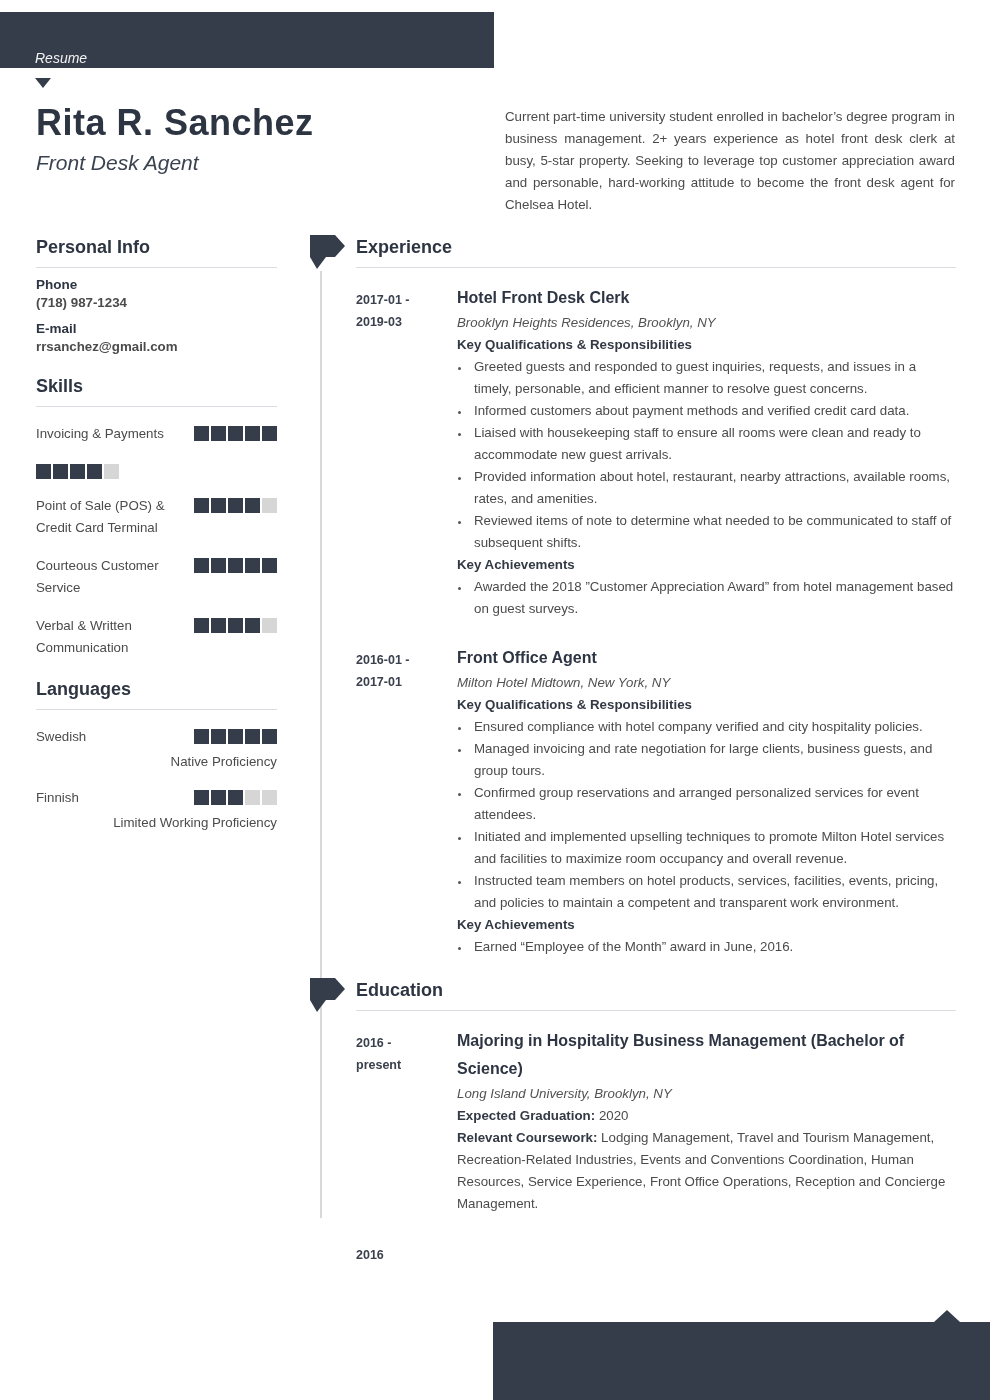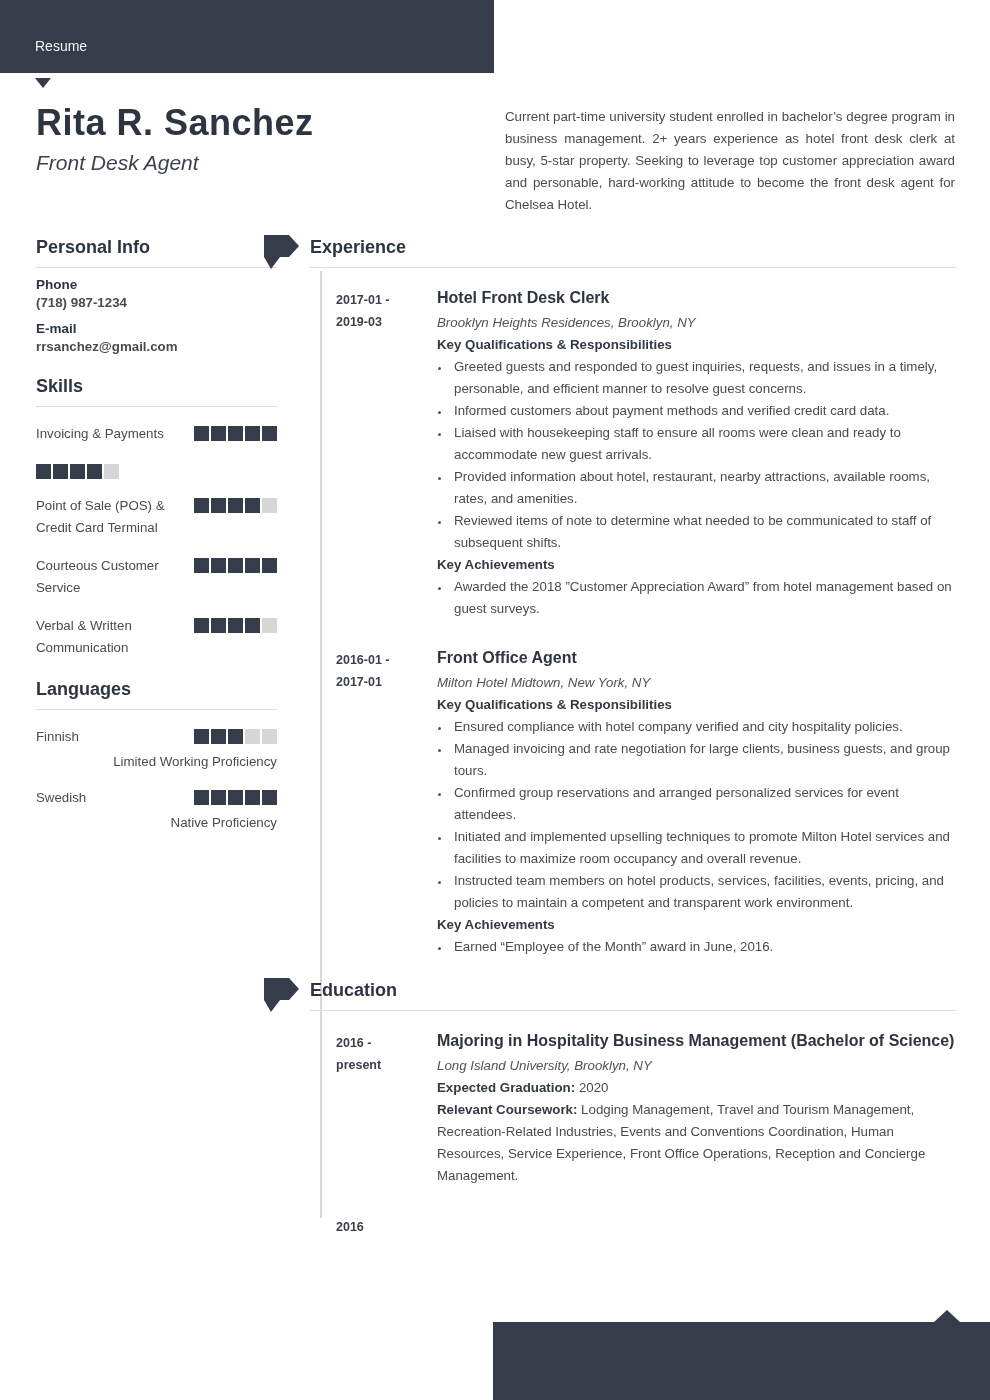--- a/index.html
+++ b/index.html
@@ -8,21 +8,21 @@
     --body:#4b4b4b;
     --line:#d9dce1;
     --sq-off:#d6d6d6;
   }
   *{margin:0;padding:0;box-sizing:border-box;}
   html,body{background:#fff;}
   body{font-family:"Liberation Sans","DejaVu Sans",sans-serif;}
   .page{position:relative;width:990px;height:1400px;background:#ffffff;overflow:hidden;}
 
   
-  .top-bar{position:absolute;left:0;top:0;width:494px;height:73px;background:var(--dark);}
+  .top-bar{position:absolute;left:0;top:12px;width:494px;height:56px;background:var(--dark);font-style:italic;}
   .resume-label{position:absolute;left:35px;top:38px;font-size:14px;color:#f2f2f2;}
   .top-notch{position:absolute;left:35px;top:78px;width:0;height:0;
     border-left:8px solid transparent;border-right:8px solid transparent;border-top:10px solid var(--dark);}
 
   
   .name-block{position:absolute;left:36px;top:100px;width:440px;}
   .person-name{font-size:36px;font-weight:bold;color:var(--heading);line-height:46px;letter-spacing:.5px;}
   .job-title{margin-top:5px;font-size:21px;font-style:italic;color:#3a4250;}
 
   
@@ -43,24 +43,24 @@
   .sq.filled{background:var(--dark);}
   .lang-row{margin-top:16px;display:flex;justify-content:space-between;align-items:flex-start;}
   .lang-label{font-size:13.3px;line-height:22px;color:var(--body);}
   .prof{margin-top:5px;text-align:right;font-size:13.3px;color:var(--body);line-height:18px;}
 
   
   .right-col{position:absolute;left:310px;top:237px;width:646px;}
   .timeline{position:absolute;left:320px;top:271px;width:2px;height:947px;background:#d8d8d8;z-index:0;}
   .section{position:relative;z-index:1;}
   .section.gap{margin-top:22px;}
-  .section-head{position:relative;font-size:18px;font-weight:bold;color:var(--heading);
+  .section-head{position:relative;margin-left:46px;font-size:18px;font-weight:bold;color:var(--heading);
     padding-bottom:9px;border-bottom:1px solid var(--line);}
   .marker{position:absolute;left:-46px;top:-2px;width:36px;height:36px;}
-  .entry{display:flex;margin-left:26px;margin-top:16px;}
+  .entry{display:flex;margin-left:46px;margin-top:16px;}
   .entry.gap{margin-top:24px;}
   .entry-dates{flex:none;width:101px;font-size:12.5px;font-weight:bold;color:#3a414d;line-height:22px;padding-top:5px;}
   .entry-body{flex:1;min-width:0;}
   .entry-title{font-size:16px;font-weight:bold;color:var(--heading);line-height:28px;}
   .entry-company{font-style:italic;font-size:13.3px;color:#525252;line-height:22px;}
   .sub-head{font-weight:bold;font-size:13.3px;color:#333a45;line-height:22px;}
   ul.bullets{margin:0;padding-left:14px;list-style-type:disc;}
   ul.bullets li{font-size:13.3px;line-height:22px;color:var(--body);padding-left:3px;}
   ul.bullets li::marker{color:#555;font-size:11px;}
   .edu-line{font-size:13.3px;line-height:22px;color:var(--body);}
@@ -149,43 +149,43 @@
           <span class="sq filled"></span>
           <span class="sq filled"></span>
           <span class="sq"></span>
         </div>
     </div>
 
     <h2 class="side gap">Languages</h2>
 
     <div>
       <div class="lang-row">
+        <div class="lang-label">Swedish</div>
+        <div class="squares">
+            <span class="sq filled"></span>
+            <span class="sq filled"></span>
+            <span class="sq filled"></span>
+            <span class="sq filled"></span>
+            <span class="sq filled"></span>
+          </div>
+      </div>
+      <div class="prof">Native Proficiency</div>
+    </div>
+    <div>
+      <div class="lang-row">
         <div class="lang-label">Finnish</div>
         <div class="squares">
             <span class="sq filled"></span>
             <span class="sq filled"></span>
             <span class="sq filled"></span>
             <span class="sq"></span>
             <span class="sq"></span>
           </div>
       </div>
       <div class="prof">Limited Working Proficiency</div>
-    </div>
-    <div>
-      <div class="lang-row">
-        <div class="lang-label">Swedish</div>
-        <div class="squares">
-            <span class="sq filled"></span>
-            <span class="sq filled"></span>
-            <span class="sq filled"></span>
-            <span class="sq filled"></span>
-            <span class="sq filled"></span>
-          </div>
-      </div>
-      <div class="prof">Native Proficiency</div>
     </div>
   </aside>
 
   <div class="timeline"></div>
 
   <main class="right-col">
 
     <section class="section">
       <div class="section-head">
         <span class="marker">

